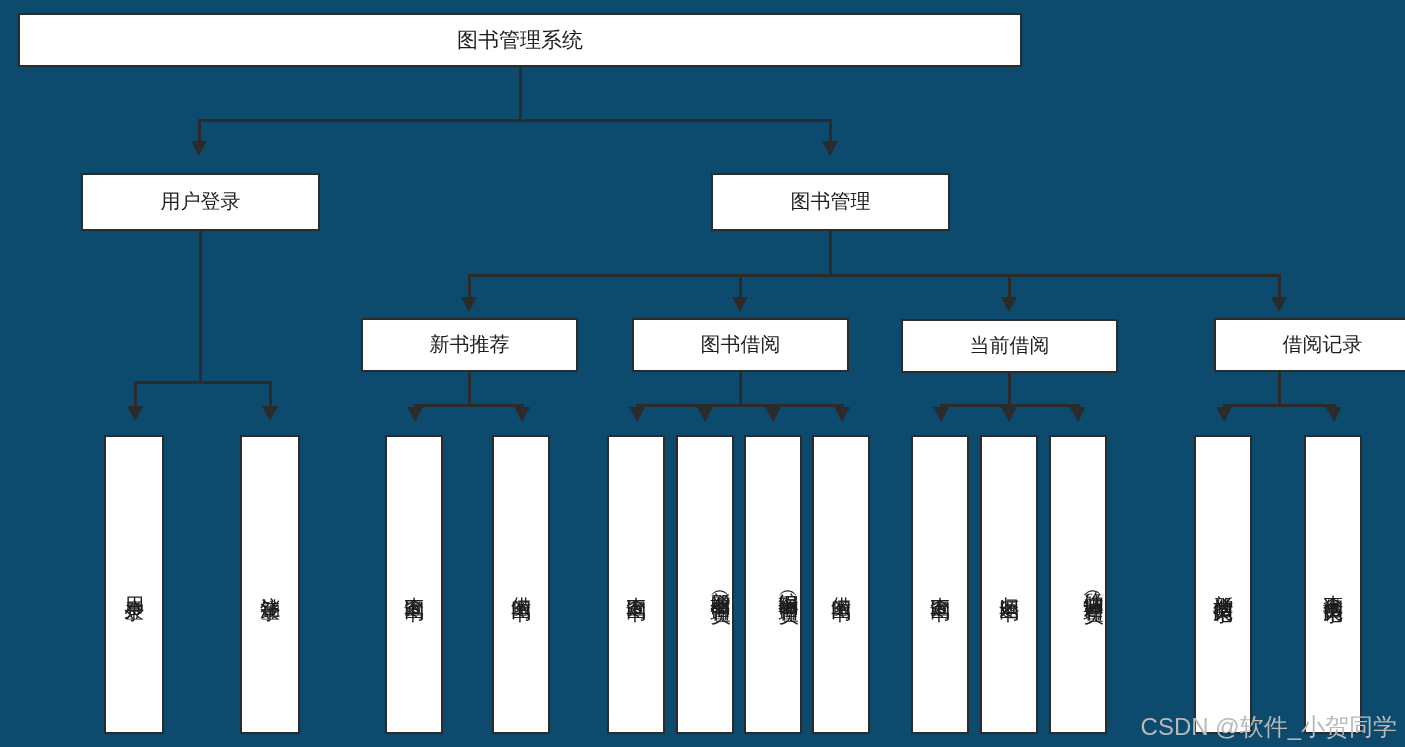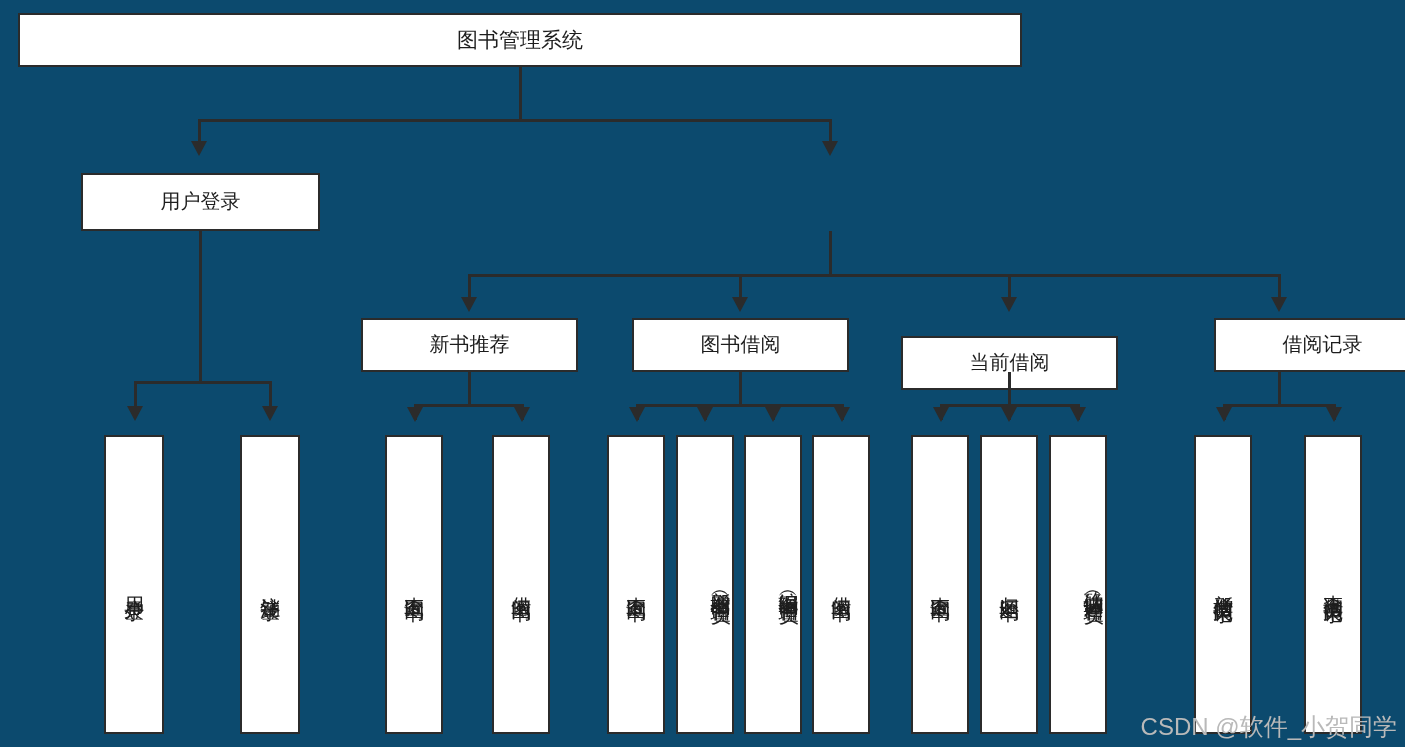--- a/index.html
+++ b/index.html
@@ -71,20 +71,23 @@
   <div class="edge hline" style="left:198px;top:119px;width:634px;height:2.5px;"></div>
 
   <div class="edge vline" style="left:198px;top:119px;width:2.5px;height:24px;"></div>
   <div class="arrow" style="left:191px;top:141px;"></div>
   <div class="edge vline" style="left:829px;top:119px;width:2.5px;height:24px;"></div>
   <div class="arrow" style="left:822px;top:141px;"></div>
 
   <div class="node l2" style="left:81px;top:173px;width:239px;height:58px;">
     <span>用户登录</span>
   </div>
+  <div class="node l2" style="left:711px;top:173px;width:239px;height:58px;">
+    <span>图书管理</span>
+  </div>
 
   <div class="edge vline" style="left:199px;top:231px;width:2.5px;height:151px;"></div>
   <div class="edge hline" style="left:134px;top:381px;width:137px;height:2.5px;"></div>
   <div class="edge vline" style="left:134px;top:381px;width:2.5px;height:27px;"></div>
   <div class="arrow" style="left:127px;top:406px;"></div>
   <div class="edge vline" style="left:269px;top:381px;width:2.5px;height:27px;"></div>
   <div class="arrow" style="left:262px;top:406px;"></div>
 
   <div class="edge vline" style="left:829px;top:231px;width:2.5px;height:45px;"></div>
   <div class="edge hline" style="left:468px;top:274px;width:812px;height:2.5px;"></div>
@@ -96,21 +99,21 @@
   <div class="arrow" style="left:1001px;top:297px;"></div>
   <div class="edge vline" style="left:1278px;top:274px;width:2.5px;height:26px;"></div>
   <div class="arrow" style="left:1271px;top:297px;"></div>
 
   <div class="node l3" style="left:632px;top:318px;width:217px;height:54px;">
     <span>图书借阅</span>
   </div>
   <div class="node l3" style="left:361px;top:318px;width:217px;height:54px;">
     <span>新书推荐</span>
   </div>
-  <div class="node l3" style="left:901px;top:336px;width:217px;height:54px;">
+  <div class="node l3" style="left:901px;top:319px;width:217px;height:54px;">
     <span>当前借阅</span>
   </div>
   <div class="node l3" style="left:1214px;top:318px;width:217px;height:54px;">
     <span>借阅记录</span>
   </div>
 
   <div class="edge vline" style="left:468px;top:372px;width:2.5px;height:34px;"></div>
   <div class="edge hline" style="left:414px;top:404px;width:110px;height:2.5px;"></div>
   <div class="edge vline" style="left:414px;top:404px;width:2.5px;height:16px;"></div>
   <div class="arrow" style="left:407px;top:407px;"></div>

